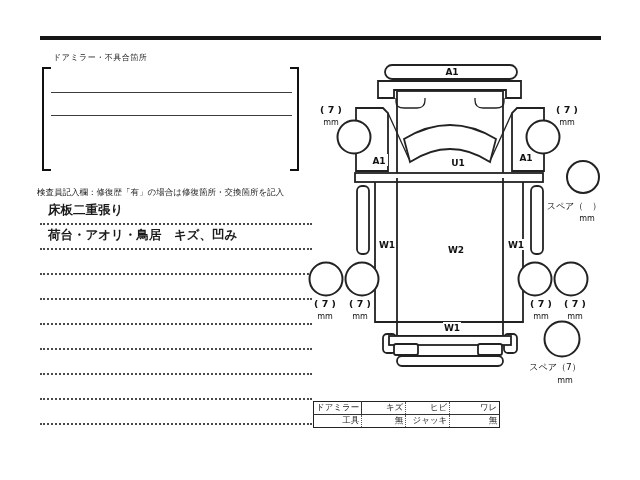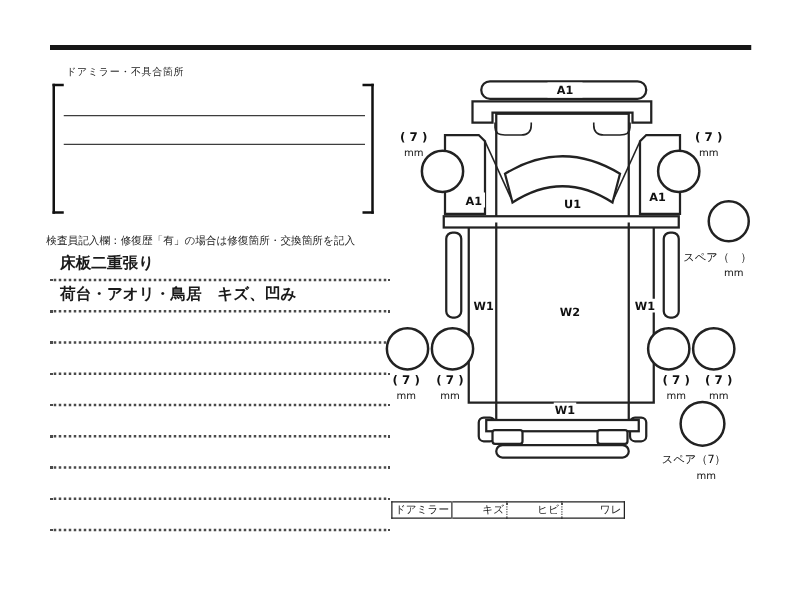--- a/index.html
+++ b/index.html
@@ -169,14 +169,20 @@
       <col class="c3">
       <col class="c4">
     </colgroup>
   <tbody>
       <tr>
     <td>ドアミラー</td>
     <td>キズ</td>
     <td>ヒビ</td>
     <td>ワレ</td>
   </tr>
+  <tr>
+    <td>工具</td>
+    <td>無</td>
+    <td>ジャッキ</td>
+    <td>無</td>
+  </tr>
 </tbody>
   </table>
 
 </body></html>

